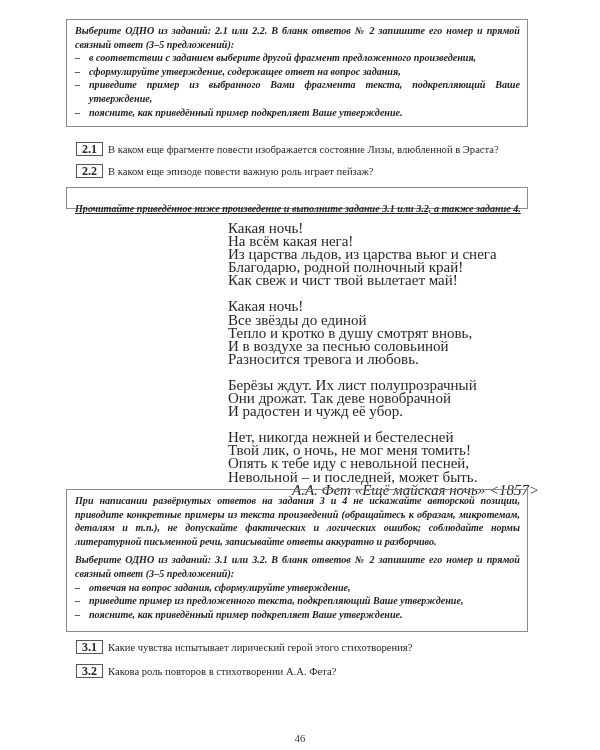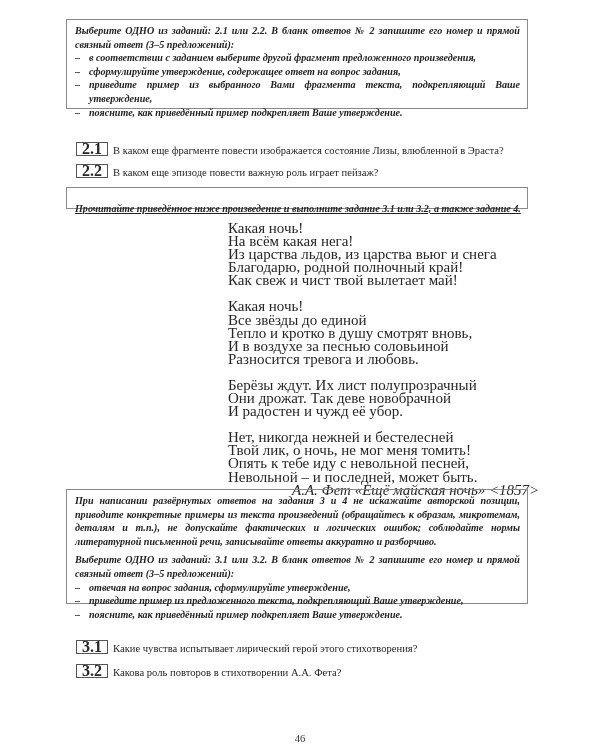--- a/index.html
+++ b/index.html
@@ -14,35 +14,35 @@
     font-style: italic; font-weight: bold; font-size: 10.1px; line-height: 13.6px;
     color: #222;
   }
   .box p { margin: 0; text-align: justify; }
   .box .li { position: relative; padding-left: 14px; text-align: justify; }
   .box .li .dash { position: absolute; left: 0; top: 0; }
   .box .gap { height: 5px; }
   .q { position: absolute; left: 76px; font-size: 10.6px; line-height: 14px; color: #262626; white-space: nowrap; }
   .q .num {
     display: inline-block; border: 1px solid #555; padding: 0 5px; margin-right: 5px;
-    font-weight: bold; font-size: 16px; line-height: 12px;
+    font-weight: bold; font-size: 12px; line-height: 12px;
   }
   .poem {
     position: absolute; left: 228px; top: 222px; width: 300px;
     font-size: 15px; line-height: 13.1px; color: #262626;
   }
   .poem .stanza { margin-bottom: 13px; }
   .poem .line { white-space: nowrap; }
   .poem .attrib { font-style: italic; padding-left: 64px; white-space: nowrap; }
   .pagenum { position: absolute; left: 0; width: 600px; top: 712px; text-align: center; font-size: 10.5px; color: #333; margin-top: 21px; }
 </style>
 </head>
 <body>
 
-<div class="box" style="top:19px; height:90px;">
+<div class="box" style="top:19px; height:108px;">
   <p>Выберите ОДНО из заданий: 2.1 или 2.2. В бланк ответов № 2 запишите его номер и прямой связный ответ (3–5 предложений):</p>
   <div class="li"><span class="dash">–</span><span>в соответствии с заданием выберите другой фрагмент предложенного произведения,</span></div>
   <div class="li"><span class="dash">–</span><span>сформулируйте утверждение, содержащее ответ на вопрос задания,</span></div>
   <div class="li"><span class="dash">–</span><span>приведите пример из выбранного Вами фрагмента текста, подкрепляющий Ваше утверждение,</span></div>
   <div class="li"><span class="dash">–</span><span>поясните, как приведённый пример подкрепляет Ваше утверждение.</span></div>
 </div>
 
 <div class="q" style="top:142px;">
   <span class="num">2.1</span><span>В каком еще фрагменте повести изображается состояние Лизы, влюбленной в Эраста?</span>
 </div>
@@ -76,21 +76,21 @@
   </div>
   <div class="stanza" style="margin-bottom:0;">
     <div class="line">Нет, никогда нежней и бестелесней</div>
     <div class="line">Твой лик, о ночь, не мог меня томить!</div>
     <div class="line">Опять к тебе иду с невольной песней,</div>
     <div class="line">Невольной – и последней, может быть.</div>
   </div>
   <div class="attrib">А.А. Фет «Ещё майская ночь» &lt;1857&gt;</div>
 </div>
 
-<div class="box" style="top:489px; height:115px;font-family:Liberation Serif, serif;">
+<div class="box" style="top:489px; height:143px;font-family:Liberation Serif, serif;">
   <p>При написании развёрнутых ответов на задания 3 и 4 не искажайте авторской позиции, приводите конкретные примеры из текста произведений (обращайтесь к образам, микротемам, деталям и т.п.), не допускайте фактических и логических ошибок; соблюдайте нормы литературной письменной речи, записывайте ответы аккуратно и разборчиво.</p>
   <div class="gap"></div>
   <p>Выберите ОДНО из заданий: 3.1 или 3.2. В бланк ответов № 2 запишите его номер и прямой связный ответ (3–5 предложений):</p>
   <div class="li"><span class="dash">–</span><span>отвечая на вопрос задания, сформулируйте утверждение,</span></div>
   <div class="li"><span class="dash">–</span><span>приведите пример из предложенного текста, подкрепляющий Ваше утверждение,</span></div>
   <div class="li"><span class="dash">–</span><span>поясните, как приведённый пример подкрепляет Ваше утверждение.</span></div>
 </div>
 
 <div class="q" style="top:640px;">
   <span class="num">3.1</span><span>Какие чувства испытывает лирический герой этого стихотворения?</span>

